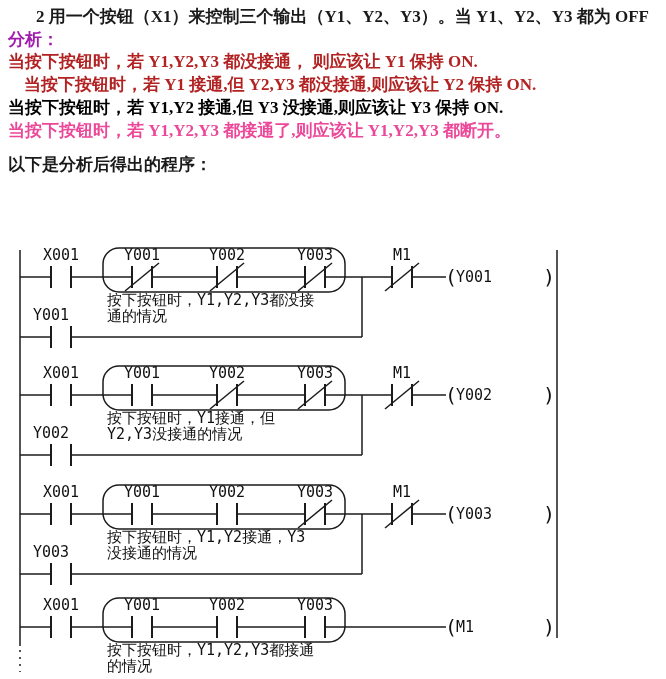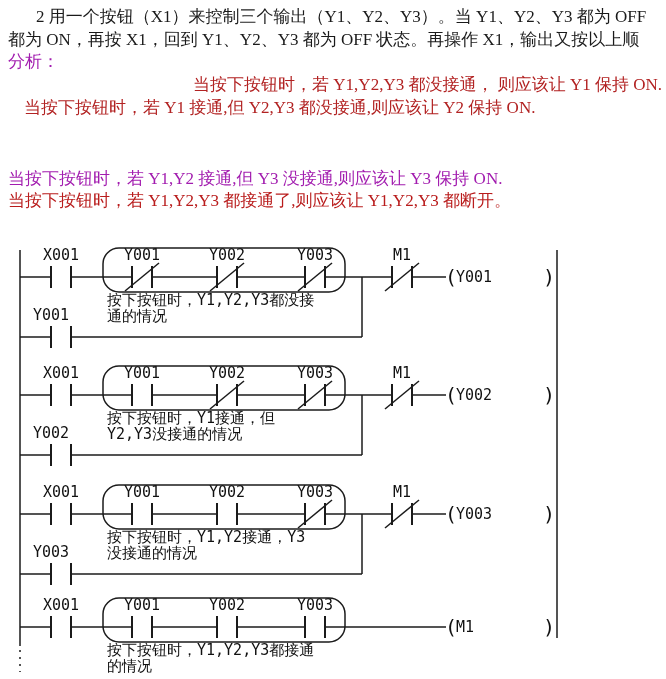--- a/index.html
+++ b/index.html
@@ -6,39 +6,40 @@
   body{
     width:666px;height:679px;position:relative;background:#ffffff;
     font-family:"Liberation Serif","DejaVu Serif",serif;
     overflow:hidden;
   }
   .textblock{
     padding:6px 4px 0 8px;
     font-size:17px;
     line-height:22.7px;
     color:#1a1a1a;
+    font-weight:bold;
   }
   .para-line{white-space:nowrap;}
   .indent{padding-left:28px;}
   .red{}
   .program-line{margin-top:12px;white-space:nowrap;}
   #ladder{position:absolute;left:0;top:0;}
   text{dominant-baseline:alphabetic;}
 </style>
 </head>
 <body>
 
 <div class="textblock" style="color: rgb(26, 26, 26);">
   <div class="para-line indent">2 用一个按钮（X1）来控制三个输出（Y1、Y2、Y3）。当 Y1、Y2、Y3 都为 OFF</div>
-  <div class="para-line">都为 ON，再按 X1，回到 Y1、Y2、Y3 都为 OFF 状态。再操作 X1，输出又按以上顺</div>
   <div class="para-line red" style="color: #a21caf;">分析：</div>
-  <div class="para-line red" style="color: rgb(178, 34, 34); text-align: right;">当按下按钮时，若 Y1,Y2,Y3 都没接通， 则应该让 Y1 保持 ON.</div>
+  <div class="para-line red" style="color: rgb(178, 34, 34);">当按下按钮时，若 Y1,Y2,Y3 都没接通， 则应该让 Y1 保持 ON.</div>
   <div class="para-line red" style="color: rgb(178, 34, 34); margin-left: 16px;">当按下按钮时，若 Y1 接通,但 Y2,Y3 都没接通,则应该让 Y2 保持 ON.</div>
-  <div class="para-line red" style="color: #a21caf; margin-top: 48px;">当按下按钮时，若 Y1,Y2 接通,但 Y3 没接通,则应该让 Y3 保持 ON.</div>
-  <div class="para-line red" style="color: #b91c1c;">当按下按钮时，若 Y1,Y2,Y3 都接通了,则应该让 Y1,Y2,Y3 都断开。</div>
+  <div class="para-line red" style="color: #000000;">当按下按钮时，若 Y1,Y2 接通,但 Y3 没接通,则应该让 Y3 保持 ON.</div>
+  <div class="para-line red" style="color: #ec4899;">当按下按钮时，若 Y1,Y2,Y3 都接通了,则应该让 Y1,Y2,Y3 都断开。</div>
+  <div class="program-line">以下是分析后得出的程序：</div>
 </div>
 
 <svg id="ladder" width="666" height="679" viewBox="0 0 666 679">
     <line x1="20" y1="250" x2="20" y2="646" stroke="#1b1b1b" stroke-width="1.5"></line>
     <line x1="20" y1="650" x2="20" y2="672" stroke="#1b1b1b" stroke-width="1.5" stroke-dasharray="2,5"></line>
     <line x1="557" y1="250" x2="557" y2="638" stroke="#1b1b1b" stroke-width="1.5"></line>
     <g>
       <line x1="20" y1="277" x2="51" y2="277" stroke="#1b1b1b" stroke-width="1.5"></line>
       <g>
         <line x1="51" y1="266" x2="51" y2="288" stroke="#1b1b1b" stroke-width="2"></line>

